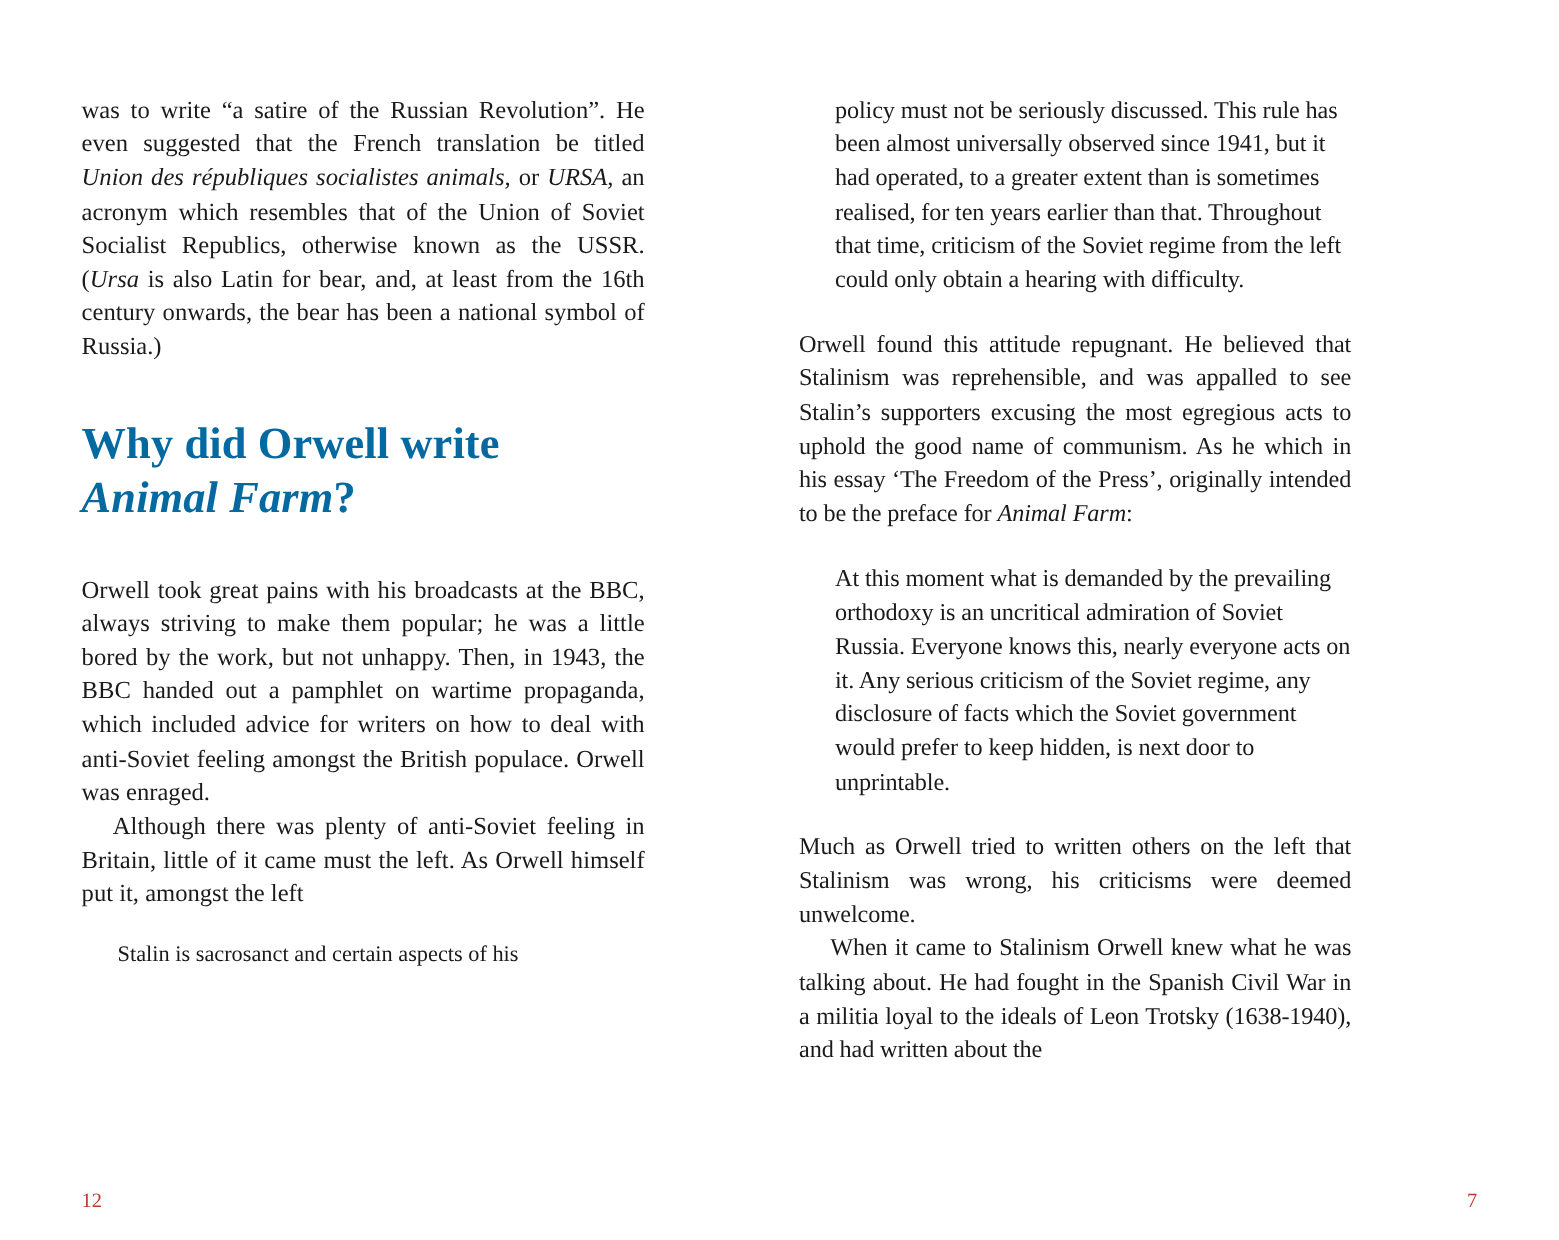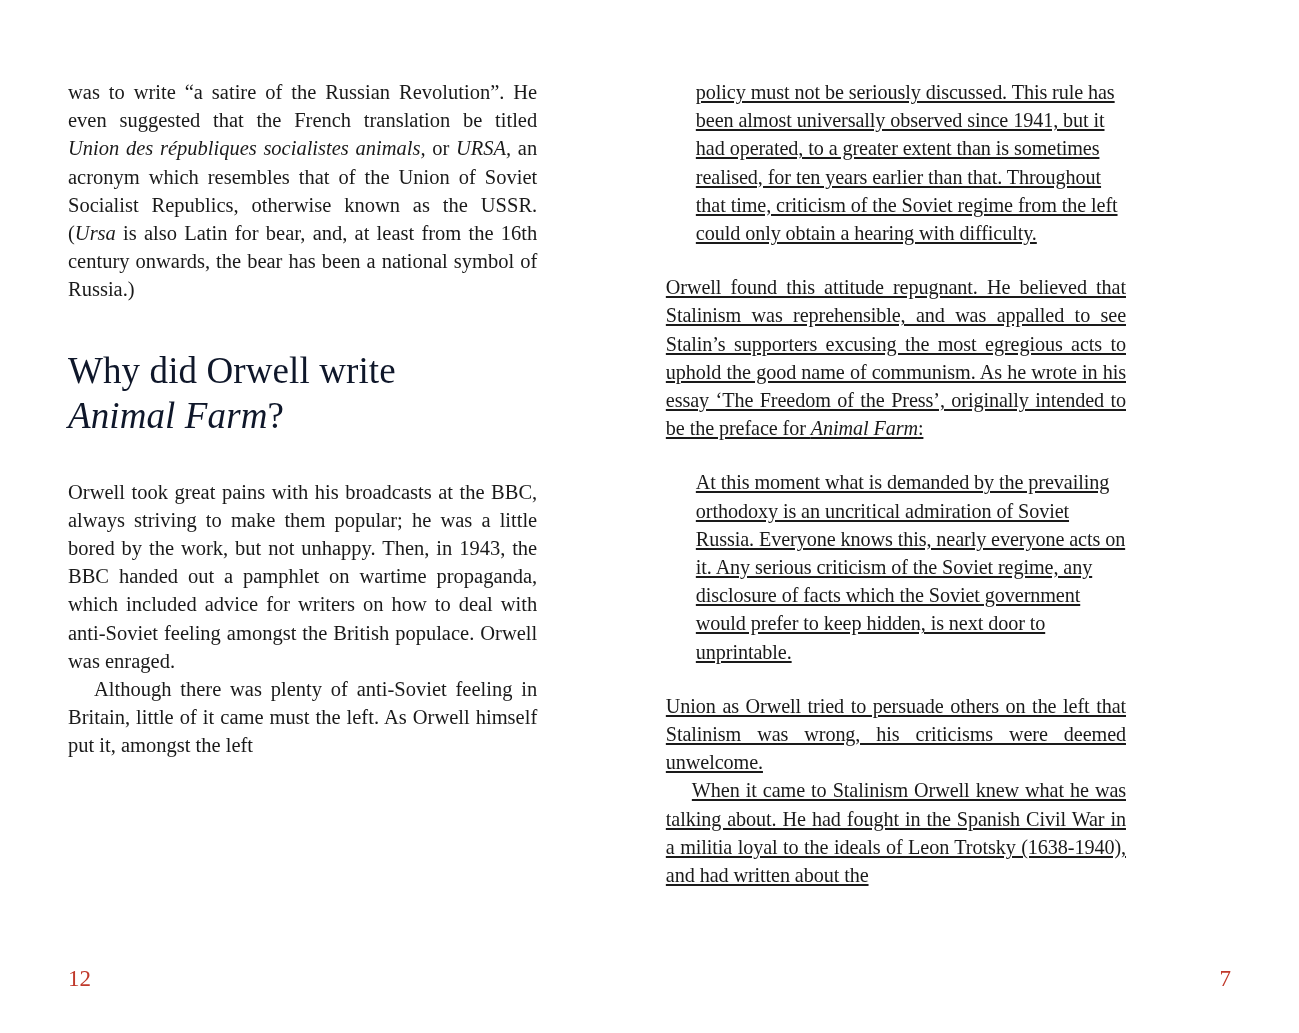--- a/index.html
+++ b/index.html
@@ -28,21 +28,20 @@
   }
   .page-left {
     width: 518px;
     padding-right: 0;
   }
   .page-gutter {
     width: 142px;
   }
   .page-right {
     width: 508px;
-    text-decoration: underline;
   }
   p {
     margin: 0;
     font-size: 20.5px;
     line-height: 28.2px;
     text-align: justify;
     text-justify: inter-word;
     hyphens: none;
   }
   .page-right p {
@@ -52,22 +51,22 @@
   p.indent {
     text-indent: 26px;
   }
   p.noindent {
     text-indent: 0;
   }
   em {
     font-style: italic;
   }
   h2.section-heading {
-    color: #0f172a;
-    font-weight: normal;
+    color: #0369a1;
+    font-weight: bold;
     font-size: 37px;
     line-height: 45px;
     margin: 44px 0 40px 0;
     text-align: left;
     letter-spacing: 0.1px;
   }
   h2.section-heading em {
     font-style: italic;
   }
   .quote {
@@ -76,22 +75,22 @@
     text-align: left;
     margin: 22px 0 0 0;
     padding-left: 30px;
   }
   .quote-right {
     padding-left: 30px;
     margin: 26px 0 26px 0;
   }
   .folio {
     position: absolute;
-    bottom: 41px;
-    font-size: 23px;
+    bottom: 22px;
+    font-size: 17px;
     color: #c0392b;
     font-family: "Liberation Serif", serif;
   }
   .folio-left { left: 68px; }
   .folio-right { right: 68px; }
   .compress-right p { letter-spacing: -0.1px; }
 </style>
 </head>
 <body>
 
@@ -106,36 +105,37 @@
 
     <h2 class="section-heading">
       <span>Why did Orwell write</span><br>
       <em>Animal Farm</em><span>?</span>
     </h2>
 
     <p class="noindent">Orwell took great pains with his broadcasts at the BBC, always striving to make them popular; he was a little bored by the work, but not unhappy. Then, in 1943, the BBC handed out a pamphlet on wartime propaganda, which included advice for writers on how to deal with anti-Soviet feeling amongst the British populace. Orwell was enraged.</p>
 
     <p class="indent">Although there was plenty of anti-Soviet feeling in Britain, little of it came must the left. As Orwell himself put it, amongst the left</p>
 
+    <p class="quote">Stalin is sacrosanct and certain aspects of his</p>
 
   </div>
 
   <div class="page-gutter"></div>
 
   <div class="page page-right compress-right">
 
     <p class="quote quote-right" style="margin-top:0;">policy must not be seriously discussed. This rule has been almost universally observed since 1941, but it had operated, to a greater extent than is sometimes realised, for ten years earlier than that. Throughout that time, criticism of the Soviet regime from the left could only obtain a hearing with difficulty.</p>
 
     <p class="noindent">
-      <span>Orwell found this attitude repugnant. He believed that Stalinism was reprehensible, and was appalled to see Stalin’s supporters excusing the most egregious acts to uphold the good name of communism. As he wrote in his essay ‘The Freedom of the Press’, originally intended to be the preface for </span><em>Animal Farm</em><span>:</span>
+      <span>Orwell found this attitude repugnant. He believed that Stalinism was reprehensible, and was appalled to see Stalin’s supporters excusing the most egregious acts to uphold the good name of communism. As he which in his essay ‘The Freedom of the Press’, originally intended to be the preface for </span><em>Animal Farm</em><span>:</span>
     </p>
 
     <p class="quote quote-right">At this moment what is demanded by the prevailing orthodoxy is an uncritical admiration of Soviet Russia. Everyone knows this, nearly everyone acts on it. Any serious criticism of the Soviet regime, any disclosure of facts which the Soviet government would prefer to keep hidden, is next door to unprintable.</p>
 
-    <p class="noindent">Union as Orwell tried to persuade others on the left that Stalinism was wrong, his criticisms were deemed unwelcome.</p>
+    <p class="noindent">Much as Orwell tried to written others on the left that Stalinism was wrong, his criticisms were deemed unwelcome.</p>
 
     <p class="indent">When it came to Stalinism Orwell knew what he was talking about. He had fought in the Spanish Civil War in a militia loyal to the ideals of Leon Trotsky (1638-1940), and had written about the</p>
 
   </div>
 
 </div>
 
 <div class="folio folio-left">12</div>
 <div class="folio folio-right">7</div>
 

